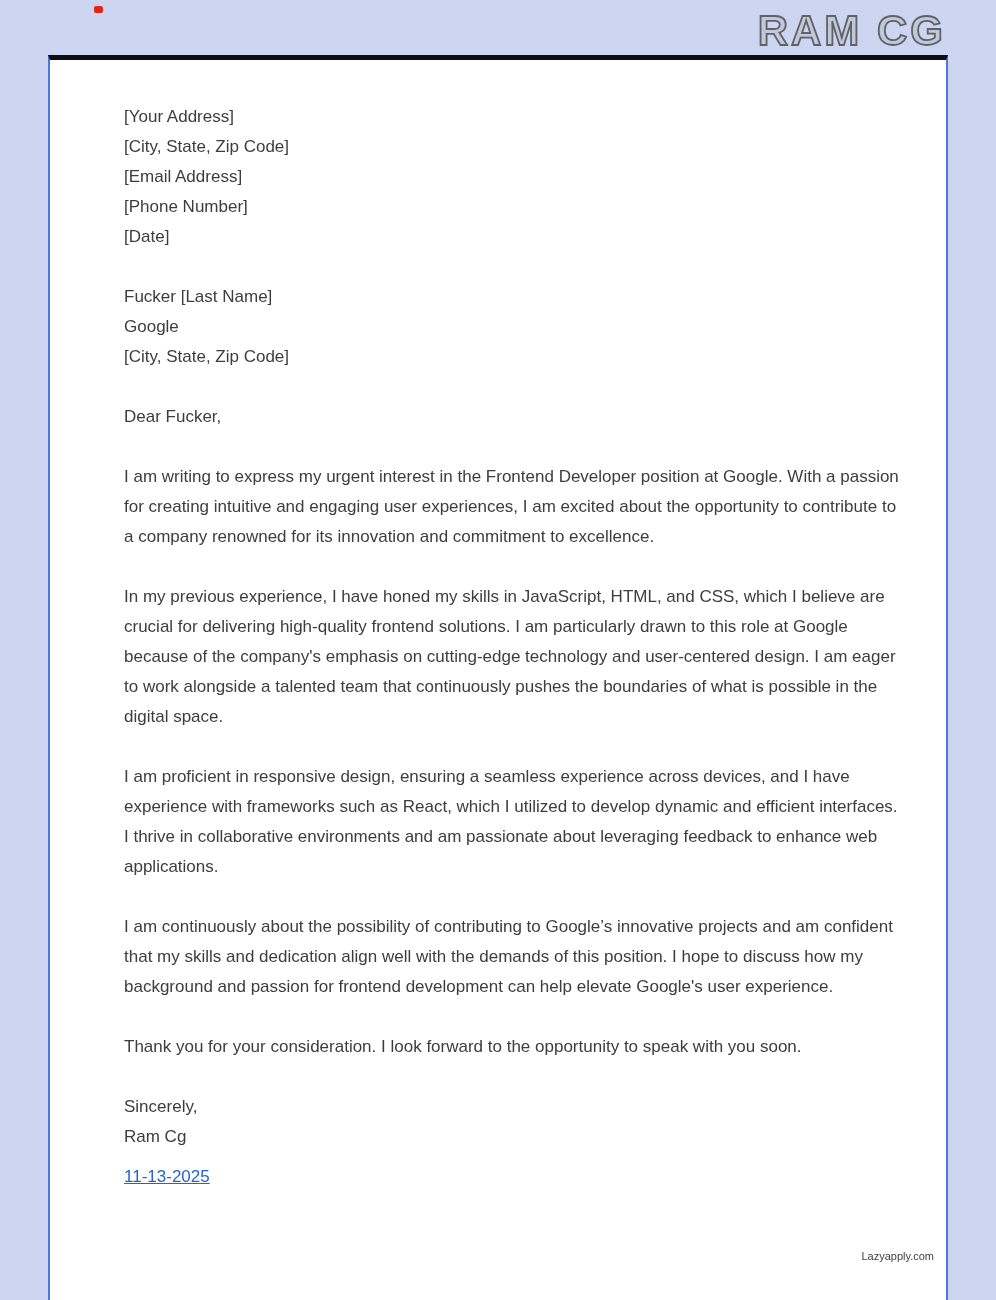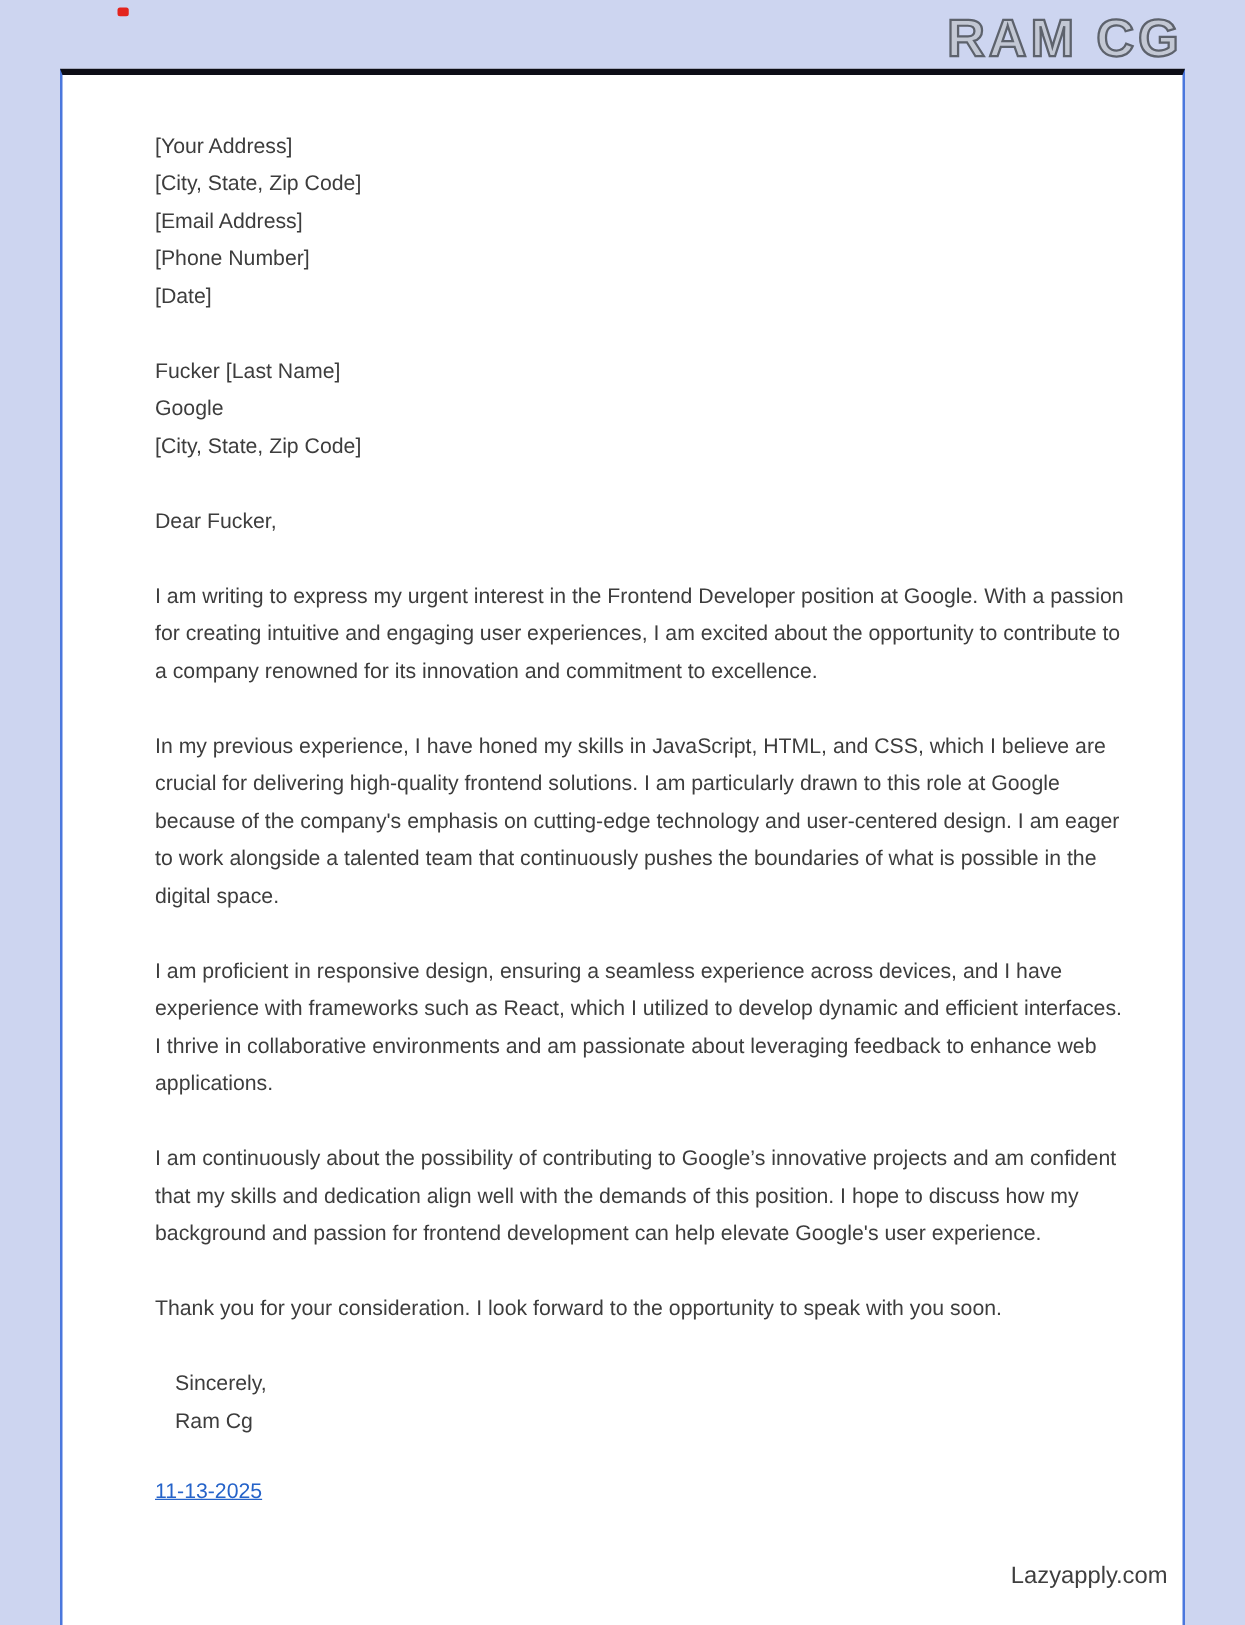--- a/index.html
+++ b/index.html
@@ -53,35 +53,35 @@
     font-size: 17px;
     line-height: 30px;
   }
   .block {
     margin: 0 0 30px 0;
   }
   .para {
     margin: 0 0 30px 0;
   }
   .closing-block {
-    margin: 16px;
+    margin: 0;
   }
   .date-link {
     margin-top: 10px;
     color: #2563c9;
     text-decoration: underline;
     cursor: pointer;
     display: inline-block;
     text-align: center;
   }
   .footer-link {
     position: absolute;
     right: 12px;
     top: 1190px;
-    font-size: 19px;
+    font-size: 11px;
     color: #3f3f3f;
     cursor: pointer;
   }
 </style>
 </head>
 <body>
 
 <span class="red-dot"></span>
 
 <div class="brand">RAM CG</div>

